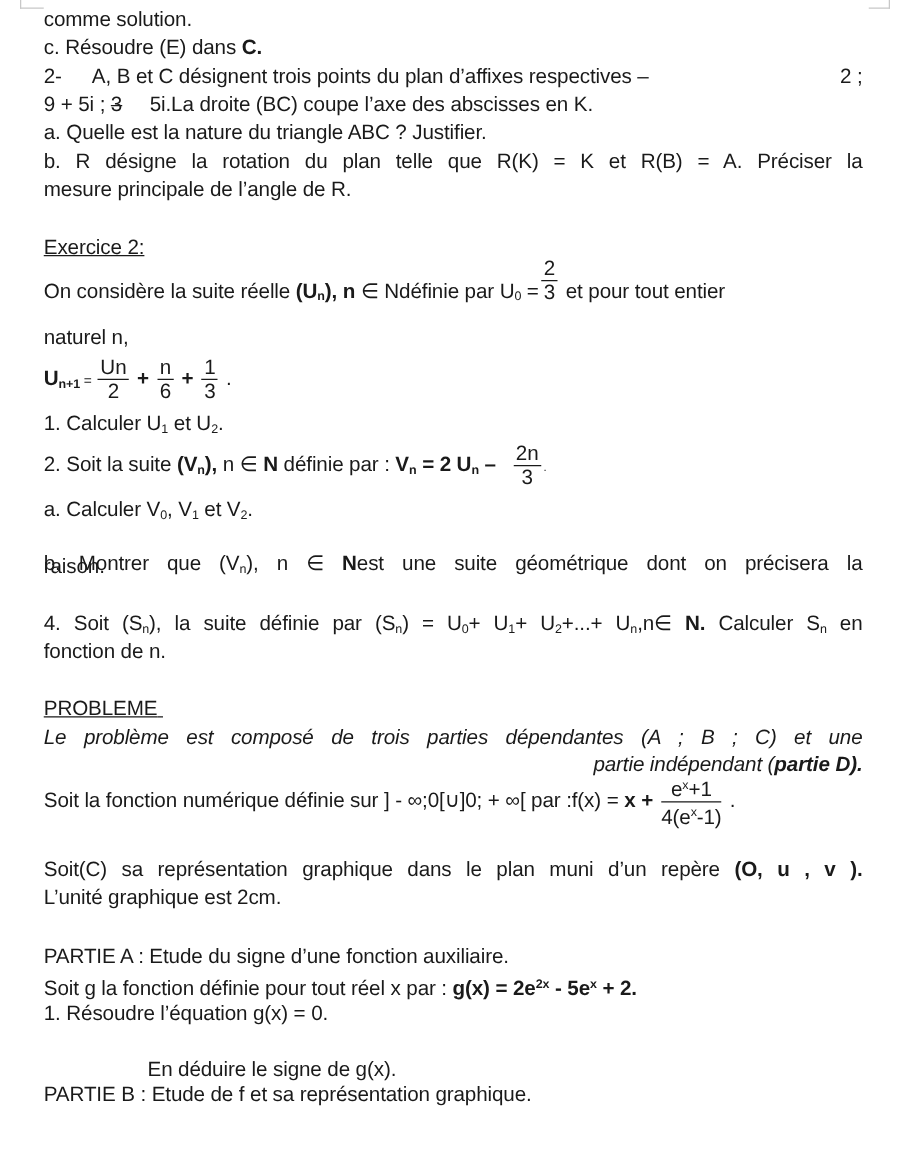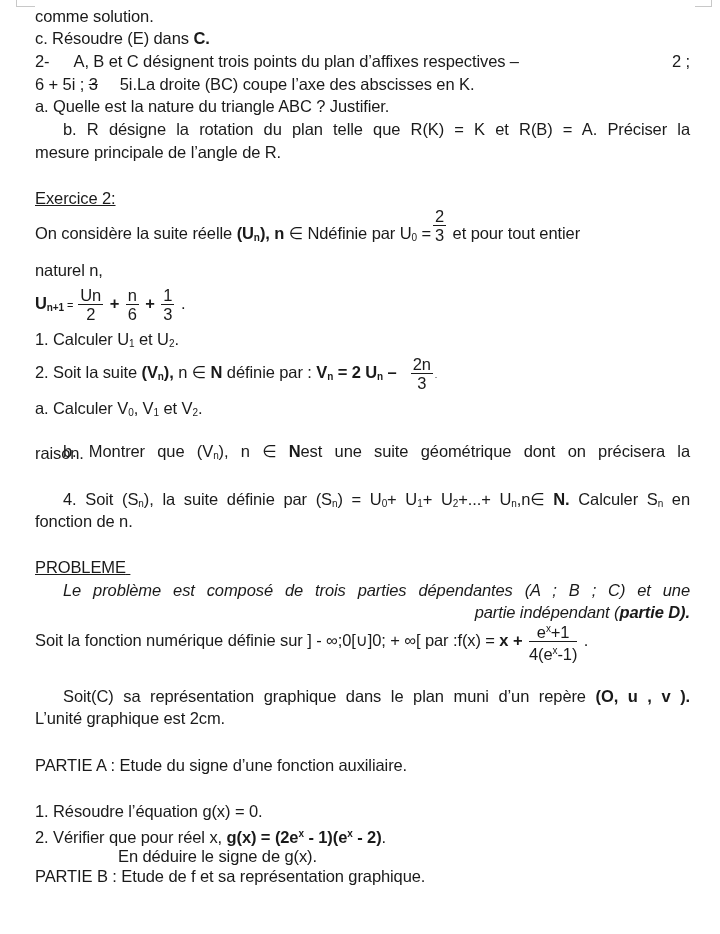--- a/index.html
+++ b/index.html
@@ -5,42 +5,42 @@
   html, body { margin:0; padding:0; background:#ffffff; }
   body { width:720px; height:934px; overflow:hidden; position:relative;
          font-family:"Liberation Sans", "DejaVu Sans", sans-serif; color:#1a1a1a; }
   .page { position:absolute; left:0; top:0; width:720px; height:934px; }
   .corner-l { position:absolute; left:16px; top:0; width:18px; height:6px;
               border-left:1px solid #c8c8c8; border-bottom:1px solid #c8c8c8; }
   .corner-r { position:absolute; right:8px; top:0; width:16px; height:6px;
               border-right:1px solid #c8c8c8; border-bottom:1px solid #c8c8c8; }
   .ln { position:absolute; left:35px; right:30px; font-size:16.5px; line-height:22px;
         white-space:nowrap; letter-spacing:-0.1px; }
-  .just { text-align:justify; text-align-last:justify;margin-left:28px; }
+  .just { text-align:justify; text-align-last:justify; }
   .b { font-weight:bold; }
   .u { text-decoration:underline; }
   .i { font-style:italic;text-align:right; }
   sub { font-size:10px; vertical-align:-2px; }
   sup { font-size:10px; vertical-align:6px; }
   .frac { display:inline-block; vertical-align:middle; text-align:center; margin:0 2px; }
   .frac .num { display:block; border-bottom:1.3px solid #1a1a1a; padding:0 2px; line-height:18px; }
   .frac .den { display:block; line-height:18px; }
   .strike { text-decoration:line-through; }
 </style>
 </head>
 <body>
 
 <div class="page">
   <div class="corner-l"></div>
   <div class="corner-r"></div>
 
   <div class="ln" style="top:5px">comme solution.</div>
   <div class="ln" style="top:27px"><span>c. Résoudre (E) dans </span><span class="b">C.</span></div>
   <div class="ln" style="top:50px"><span>2-</span><span style="display:inline-block;width:24px"></span><span>A, B et C désignent trois points du plan d’affixes respectives –</span><span style="position:absolute;right:0">2 ;</span></div>
-  <div class="ln" style="top:73px"><span>6 + 5i ; </span><span class="strike">3</span><span style="display:inline-block;width:22px"></span><span>5i.La droite (BC) coupe l’axe des abscisses en K.</span></div>
+  <div class="ln" style="top:73px"><span>9 + 5i ; </span><span class="strike">3</span><span style="display:inline-block;width:22px"></span><span>5i.La droite (BC) coupe l’axe des abscisses en K.</span></div>
   <div class="ln" style="top:95px">a. Quelle est la nature du triangle ABC ? Justifier.</div>
   <div class="ln just" style="top:118px">b. R désigne la rotation du plan telle que R(K) = K et R(B) = A. Préciser la</div>
   <div class="ln" style="top:141px">mesure principale de l’angle de R.</div>
 
   <div class="ln" style="top:187px"><span class="u">Exercice 2:</span></div>
   <div class="ln" style="top:222px">
     <span>On considère la suite réelle </span><span class="b"><span>(U</span><sub>n</sub><span>), n</span></span><span> ∈ Ndéfinie par U</span><sub>0</sub><span> =</span><span class="frac" style="margin-top:-14px;position:relative;top:-2px"><span class="num">2</span><span class="den">3</span></span><span> et pour tout entier</span>
   </div>
   <div class="ln" style="top:259px">naturel n,</div>
   <div class="ln" style="top:283px;line-height:40px">
@@ -59,18 +59,18 @@
   <div class="ln" style="top:556px"><span class="u">PROBLEME</span><span class="u">&nbsp;</span></div>
   <div class="ln just i" style="top:579px">Le problème est composé de trois parties dépendantes (A ; B ; C) et une</div>
   <div class="ln i" style="top:601px"><span>partie indépendant (</span><span class="b">partie D).</span></div>
   <div class="ln" style="top:620px;line-height:40px">
     <span>Soit la fonction numérique définie sur ] - ∞;0[∪]0;  + ∞[ par :f(x) = </span><span class="b">x + </span><span class="frac"><span class="num"><span>e</span><sup>x</sup><span>+1</span></span><span class="den"><span>4(e</span><sup>x</sup><span>-1)</span></span></span><span> .</span>
   </div>
   <div class="ln just" style="top:685px"><span>Soit(C) sa représentation graphique dans le plan muni d’un repère </span><span class="b">(O, u , v ).</span></div>
   <div class="ln" style="top:707px">L’unité graphique est 2cm.</div>
 
   <div class="ln" style="top:754px">PARTIE A : Etude du signe d’une fonction auxiliaire.</div>
+  <div class="ln" style="top:777px"><span>Soit g la fonction définie pour tout réel x par : </span><span class="b"><span>g(x) = 2e</span><sup>2x</sup><span> - 5e</span><sup>x</sup><span> + 2.</span></span></div>
   <div class="ln" style="top:800px">1.  Résoudre l’équation g(x) = 0.</div>
-  <div class="ln" style="top:823px"><span>2.  Vérifier que pour réel x, </span><span class="b"><span>g(x) = (2e</span><sup>x</sup><span> - 1)(e</span><sup>x</sup><span> - 2)</span></span><span>.</span></div>
   <div class="ln" style="top:845px;left:118px">En déduire le signe de g(x).</div>
 
   <div class="ln" style="top:865px">PARTIE B : Etude de f et sa représentation graphique.</div>
 </div>
 
 </body></html>

